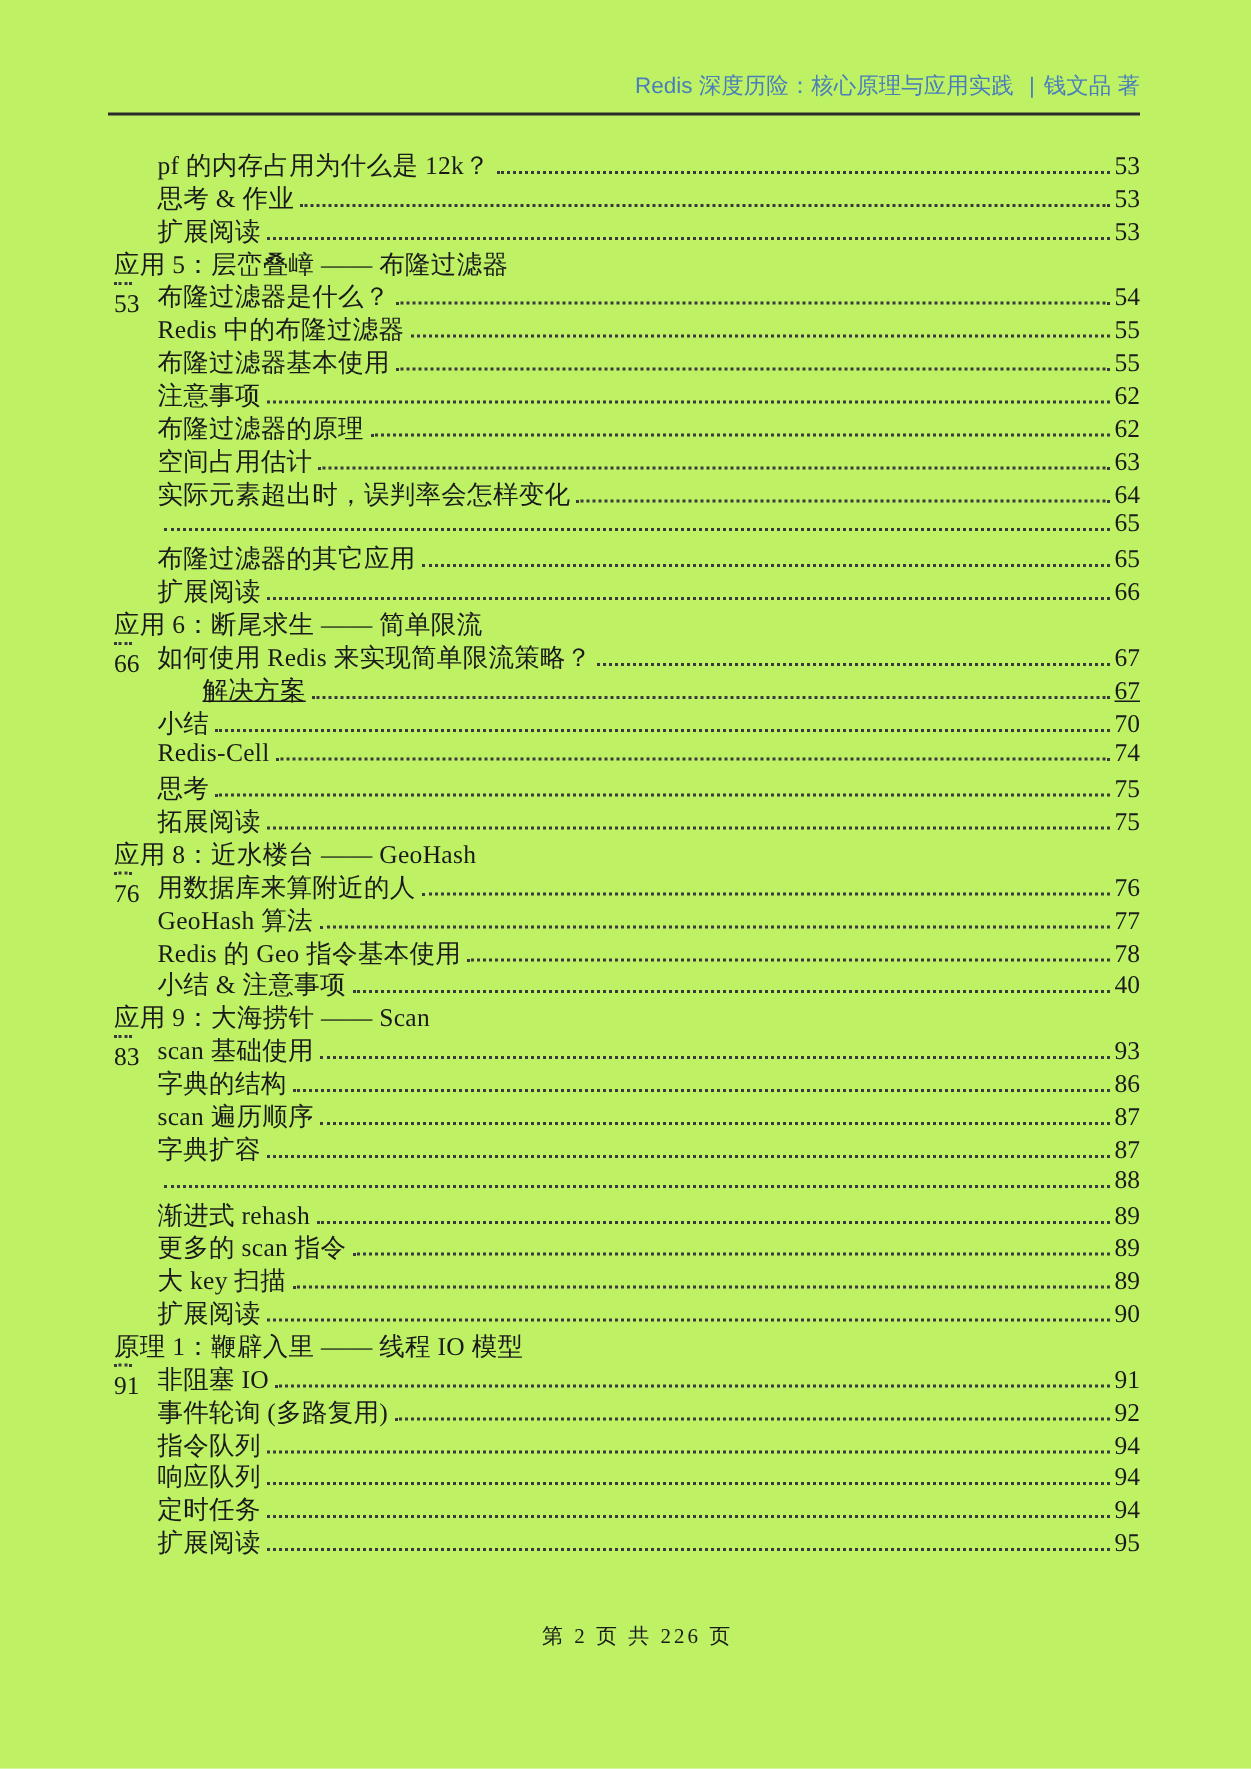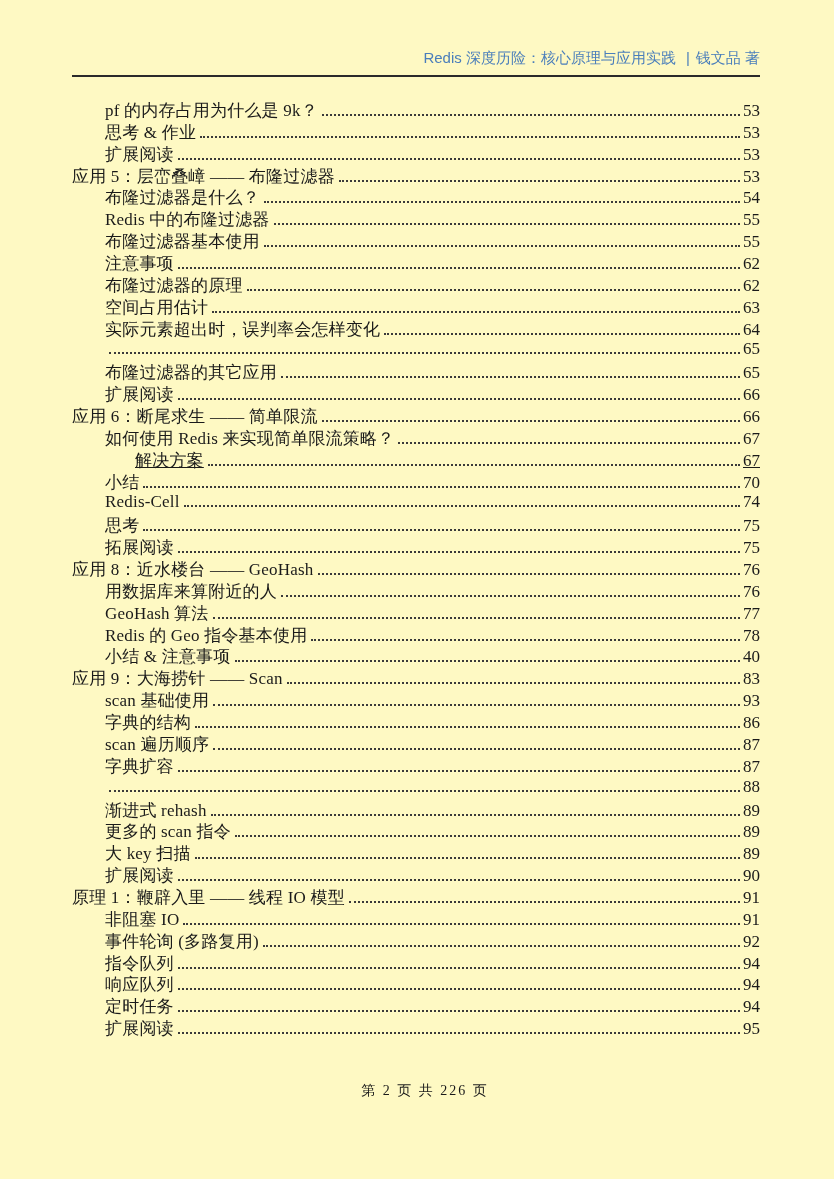--- a/index.html
+++ b/index.html
@@ -11,21 +11,21 @@
     width: 834px;
     height: 1179px;
     position: relative;
     font-family: "Liberation Serif", "DejaVu Serif", serif;
     color: #1a1a1a;
     overflow: hidden;
   }
   .page {
     position: absolute;
     inset: 0;
-    background: #fef9c3;
+    background: #bef264;
   }
   
   .header {
     padding: 48px 74px 0 72px;
     text-align: right;
     font-family: "Liberation Sans", "DejaVu Sans", sans-serif;
     font-size: 15px;
     line-height: 20px;
     color: #4a7ebb;
   }
@@ -42,21 +42,21 @@
   .toc {
     margin: 22px 74px 0 72px;
   }
   .toc-row {
     display: flex;
     align-items: baseline;
     height: 21.87px;
     font-size: 17px;
     white-space: nowrap;
   }
-  .toc-row.level-0 { padding-left: 0; }
+  .toc-row.level-0 { padding-left: 0; flex-direction: column; }
   .toc-row.level-1 { padding-left: 33px; }
   .toc-row.level-2 { padding-left: 63px; text-decoration: underline; }
   .toc-label {
     flex: 0 0 auto;
     letter-spacing: 0.2px;
   }
   .toc-leader {
     flex: 1 1 auto;
     border-bottom: 2px dotted #3a3a3a;
     margin: 0 3px 3px 4px;
@@ -84,21 +84,21 @@
 <div class="page">
 
   <div class="header" style="color: rgb(74, 126, 187);">
     <span>Redis 深度历险：核心原理与应用实践</span><span class="sep">|</span><span>钱文品 著</span>
   </div>
 
   <hr class="header-rule">
 
   <div class="toc" id="toc-list">
       <div class="toc-row level-1">
-        <span class="toc-label">pf 的内存占用为什么是 9k？</span>
+        <span class="toc-label">pf 的内存占用为什么是 12k？</span>
         <span class="toc-leader"></span>
         <span class="toc-page">53</span>
       </div>
       <div class="toc-row level-1">
         <span class="toc-label">思考 &amp; 作业</span>
         <span class="toc-leader"></span>
         <span class="toc-page">53</span>
       </div>
       <div class="toc-row level-1">
         <span class="toc-label">扩展阅读</span>

